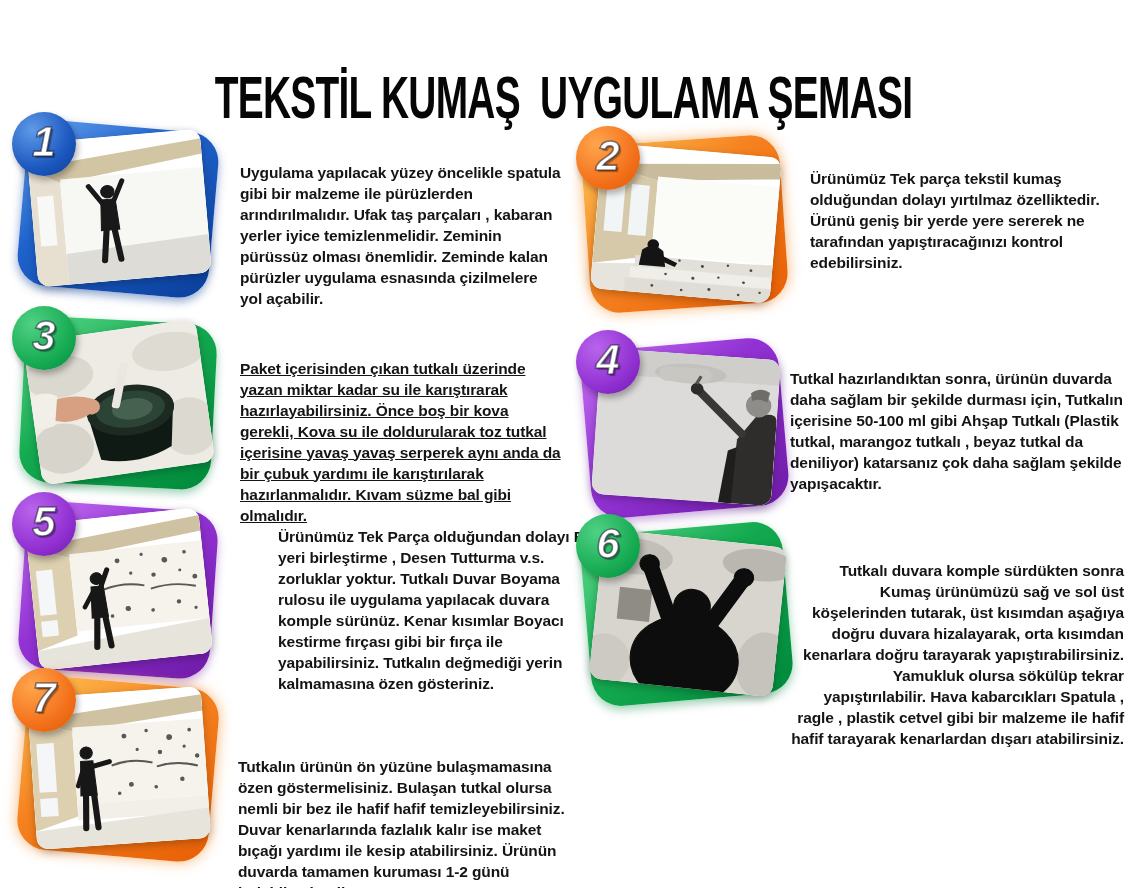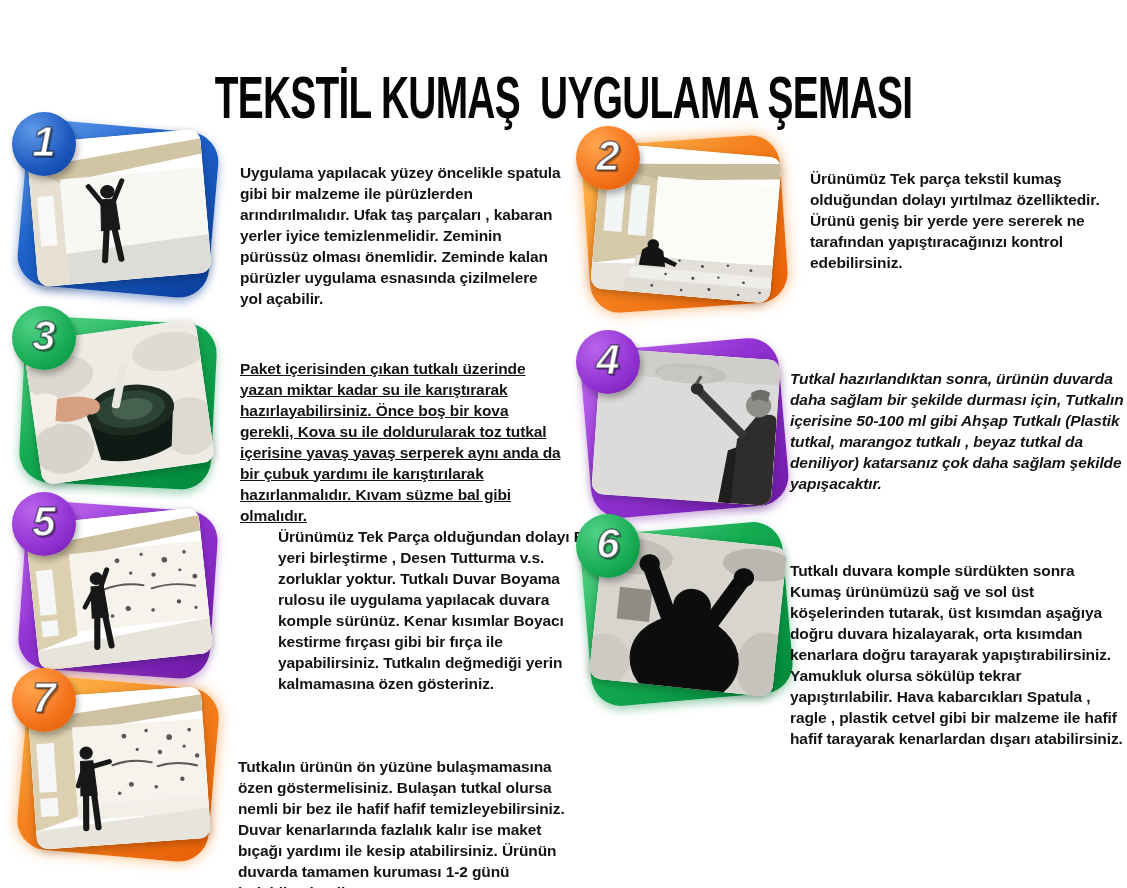--- a/index.html
+++ b/index.html
@@ -56,25 +56,25 @@
   .s6 .frame{transform:rotate(-5deg);} .s6 .photo{transform:rotate(6deg);}
   .s7 .frame{transform:rotate(5deg);}  .s7 .photo{transform:rotate(-4deg);}
 
   .s1-stage{left:14px;top:114px;width:206px;height:190px;}
   .s1-text {left:240px;top:146px;width:322px;}
   .s2-stage{left:578px;top:128px;width:212px;height:192px;}
   .s2-text {left:790px;top:152px;width:332px;margin-left:20px;}
   .s3-stage{left:14px;top:308px;width:206px;height:190px;}
   .s3-text {left:240px;top:342px;width:326px;text-decoration:underline;}
   .s4-stage{left:578px;top:332px;width:212px;height:192px;}
-  .s4-text {left:790px;top:352px;width:334px;font-style:italic;}
+  .s4-text {left:790px;top:352px;width:334px;}
   .s5-stage{left:14px;top:494px;width:206px;height:192px;}
   .s5-text {left:238px;top:510px;width:328px;margin-left:40px;}
   .s6-stage{left:578px;top:516px;width:216px;height:196px;}
-  .s6-text {left:790px;top:544px;width:334px;}
+  .s6-text {left:790px;top:544px;width:334px;text-align:right;}
   .s7-stage{left:14px;top:670px;width:206px;height:198px;}
   .s7-text {left:238px;top:708px;width:330px;margin-top:48px;}
 </style>
 </head>
 <body>
 
 <h1 class="title">TEKSTİL KUMAŞ  UYGULAMA ŞEMASI</h1>
 
 <div class="stage s1 c-blue s1-stage">
   <div class="frame"></div>

